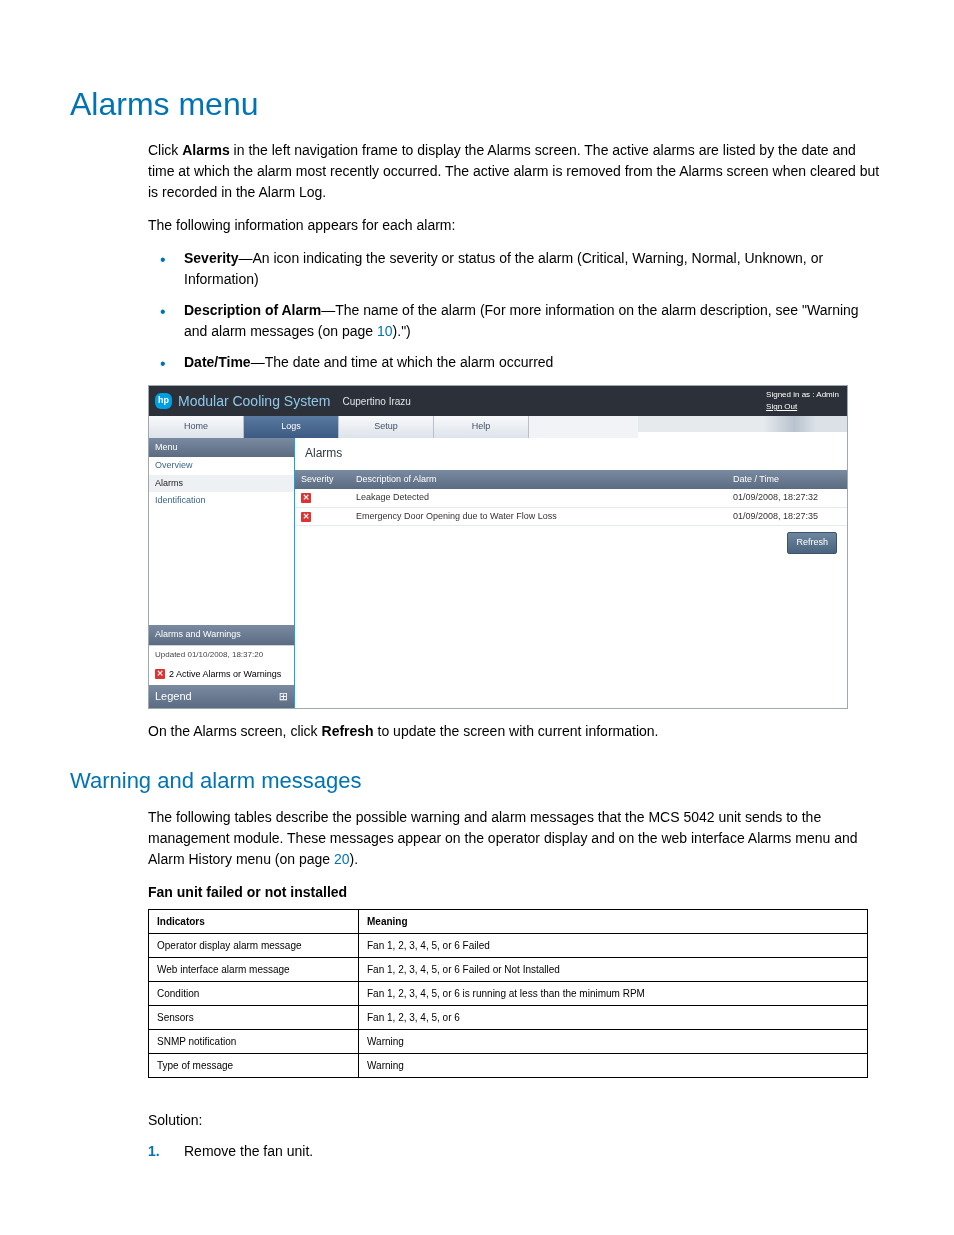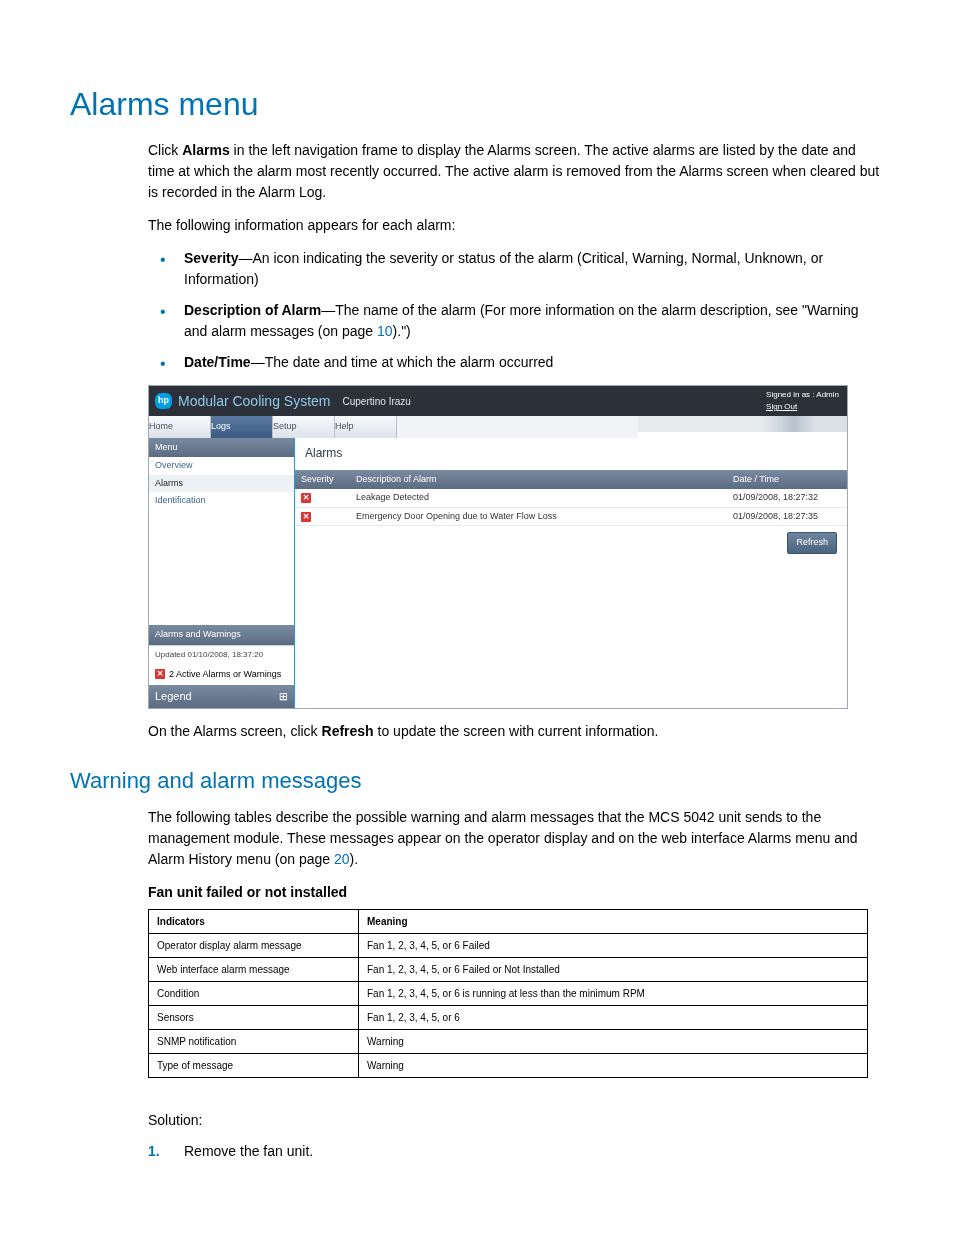--- a/index.html
+++ b/index.html
@@ -81,21 +81,22 @@
   .ss-mountains {
     height: 16px;
     background: linear-gradient(90deg,#e6eaed 60%,#b8c3cf 75%,#dbe1e7 85%);
   }
   .ss-tabs {
     display: flex;
     background: #eef1f4;
     font-size: 9px;
   }
   .ss-tab {
-    width: 62px;
+    width: 95px;
+    text-align: center;
     padding: 4px 0;
     color: #425066;
     background: linear-gradient(#f8f9fb,#dde3ea);
     border-right: 1px solid #b7c0cc;
   }
   .ss-tab.active {
     background: linear-gradient(#5a7aa2,#3c5a82);
     color: #fff;
   }
   .ss-spacer { flex: 1; background: #f1f3f6; }

